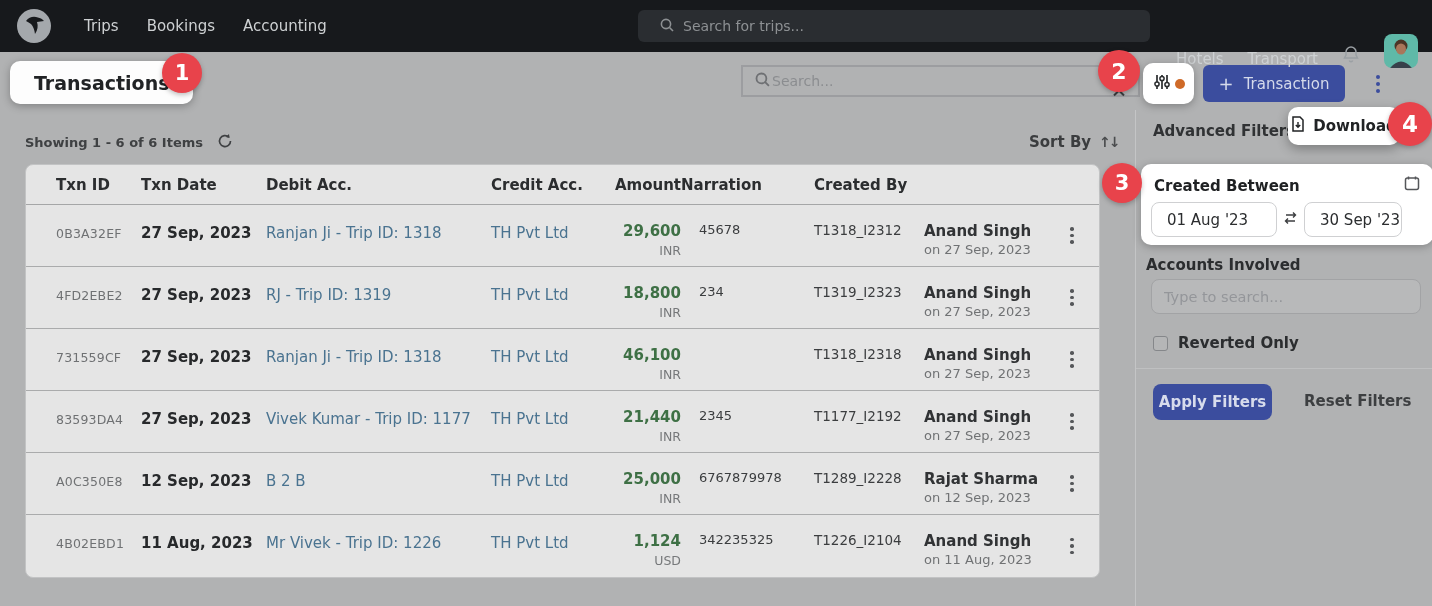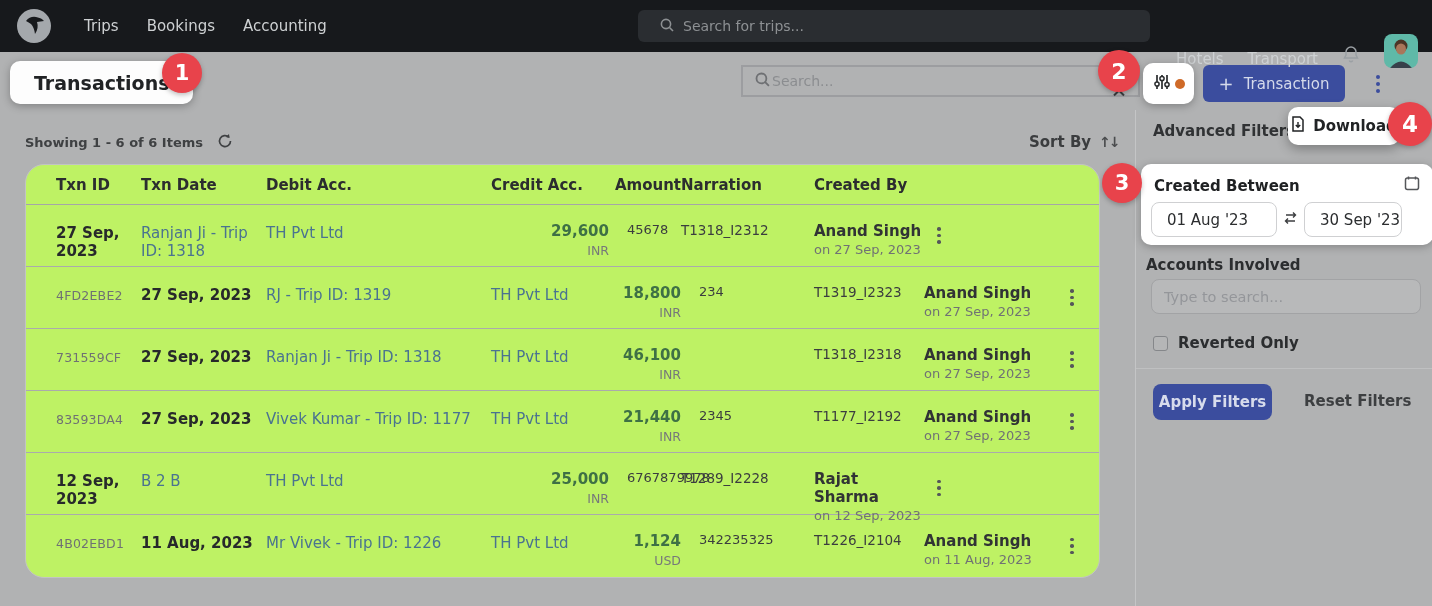--- a/index.html
+++ b/index.html
@@ -35,21 +35,21 @@
 
   .download-pop { position:absolute; left:1288px; top:107px; width:112px; height:38px; background:#fff; border-radius:10px; display:flex; align-items:center; justify-content:center; gap:8px; z-index:55; box-shadow:0 4px 12px rgba(0,0,0,.3); cursor:pointer; }
   .download-pop span.lbl { font-size:15px; color:#212325; font-weight:600; }
 
   
   .showing { position:absolute; left:25px; top:133px; display:flex; align-items:center; gap:14px; font-size:13px; font-weight:bold; color:#3f4143; }
   .sortby { position:absolute; left:1029px; top:133px; display:flex; align-items:center; gap:8px; font-size:15px; font-weight:600; color:#3b3d3f; cursor:pointer; }
   .sort-glyph { font-size:14px; letter-spacing:-2px; color:#4a4c4e; }
 
   
-  .table-card { position:absolute; left:25px; top:164px; width:1075px; height:414px; background:#bef264; border:1px solid #c2c3c4; border-radius:19px; overflow:hidden; }
+  .table-card { position:absolute; left:25px; top:164px; width:1075px; height:414px; background:#e5e5e5; border:1px solid #c2c3c4; border-radius:8px; overflow:hidden; }
   .tgrid { display:grid; grid-template-columns:85px 125px 225px 118px 72px 133px 110px 133px 1fr; padding-left:30px; }
   .thead { height:40px; border-bottom:1px solid #a5a6a7; }
   .th { font-size:15px; font-weight:bold; color:#2b2d2f; padding-top:11px; }
   .th.r { text-align:right; }
   .th.pl { padding-left:18px; }
   .trow { height:62px; border-bottom:1px solid #aaabac; }
   .trow:last-child { border-bottom:none; }
   .cell { padding-top:19px; font-size:15px; }
   .txnid { font-size:12.5px; color:#6f7173; padding-top:21px; letter-spacing:.2px; }
   .date { color:#27292b; font-weight:600; }
@@ -206,20 +206,21 @@
       <div class="th">Txn Date</div>
       <div class="th">Debit Acc.</div>
       <div class="th">Credit Acc.</div>
       <div class="th r">Amount</div>
       <div class="th">Narration</div>
       <div class="th">Created By</div>
       <div class="th"></div>
     </div>
 
     <div class="tgrid trow">
+      <div class="cell txnid">0B3A32EF</div>
       <div class="cell date">27 Sep, 2023</div>
       <div class="cell link">Ranjan Ji - Trip ID: 1318</div>
       <div class="cell link">TH Pvt Ltd</div>
       <div class="amount-cell">
           <div class="amt">29,600</div>
           <div class="cur">INR</div>
         </div>
       <div class="ref">45678</div>
       <div class="narr">T1318_I2312</div>
       <div class="created">
@@ -293,20 +294,21 @@
           <div class="cdate">on 27 Sep, 2023</div>
         </div>
       <div class="kebab-cell">
           <span class="kdot"></span>
           <span class="kdot"></span>
           <span class="kdot"></span>
         </div>
     </div>
 
     <div class="tgrid trow">
+      <div class="cell txnid">A0C350E8</div>
       <div class="cell date">12 Sep, 2023</div>
       <div class="cell link">B 2 B</div>
       <div class="cell link">TH Pvt Ltd</div>
       <div class="amount-cell">
           <div class="amt">25,000</div>
           <div class="cur">INR</div>
         </div>
       <div class="ref">6767879978</div>
       <div class="narr">T1289_I2228</div>
       <div class="created">

